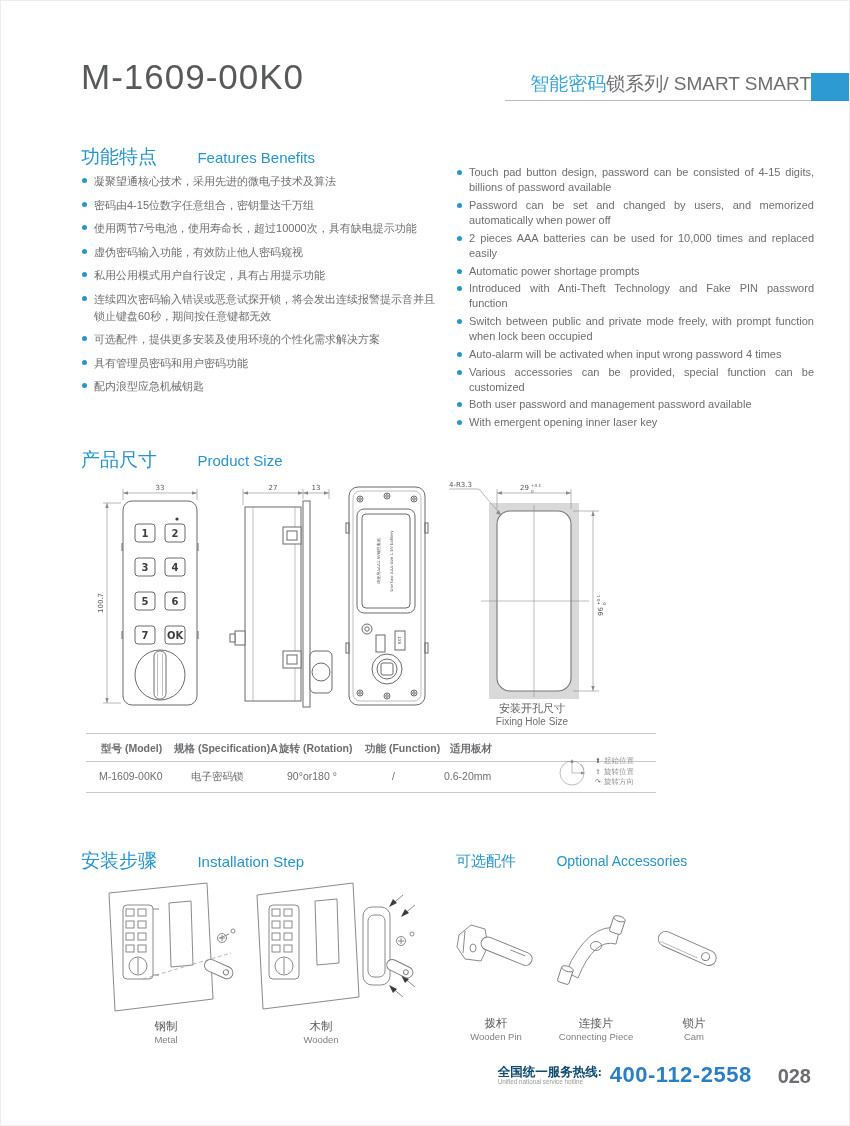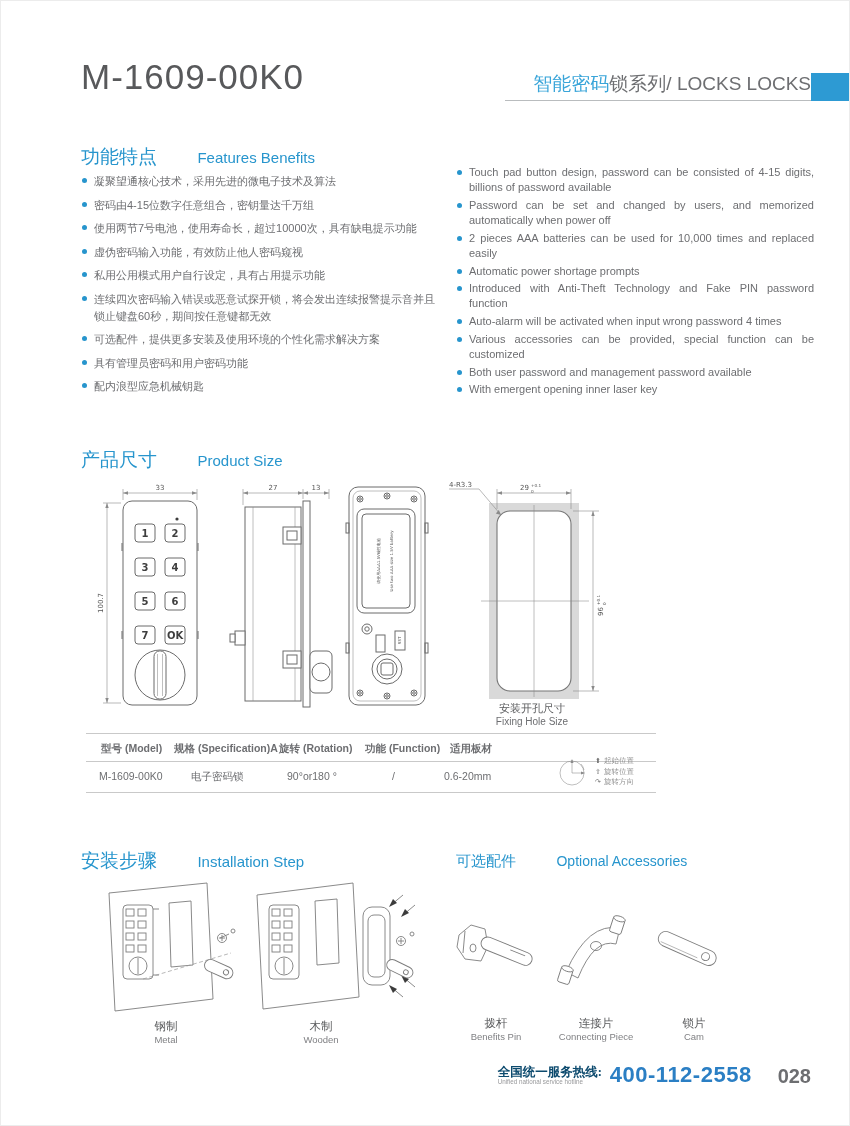--- a/index.html
+++ b/index.html
@@ -77,21 +77,21 @@
   .phone { font-size:22px; font-weight:bold; color:#2b7fc4; margin-left:8px; letter-spacing:0.5px; }
   .pagenum { font-size:20px; font-weight:bold; color:#6d6e71; margin-left:26px; }
 </style>
 </head>
 <body>
 
 <div class="page">
 
   <div class="abs model-title">M-1609-00K0</div>
   <div class="abs series-line">
-    <span class="hl">智能密码</span><span class="rest">锁系列/ LOCKS LOCKS</span>
+    <span class="hl">智能密码</span><span class="rest">锁系列/ SMART SMART</span>
   </div>
   <div class="abs blue-box"></div>
 
   <div class="abs sec-head" style="left:80px;top:143px">
     <span class="zh">功能特点</span>
     <span class="en">Features Benefits</span>
   </div>
 
   <ul class="abs blist zh-list">
     <li>凝聚望通核心技术，采用先进的微电子技术及算法</li>
@@ -104,20 +104,21 @@
     <li>具有管理员密码和用户密码功能</li>
     <li>配内浪型应急机械钥匙</li>
   </ul>
 
   <ul class="abs blist en-list">
     <li>Touch pad button design, password can be consisted of 4-15 digits, billions of password available</li>
     <li>Password can be set and changed by users, and memorized automatically when power off</li>
     <li>2 pieces AAA batteries can be used for 10,000 times and replaced easily</li>
     <li>Automatic power shortage prompts</li>
     <li>Introduced with Anti-Theft Technology and Fake PIN password function</li>
+    <li>Switch between public and private mode freely, with prompt function when lock been occupied</li>
     <li>Auto-alarm will be activated when input wrong password 4 times</li>
     <li>Various accessories can be provided, special function can be customized</li>
     <li>Both user password and management password available</li>
     <li>With emergent opening inner laser key</li>
   </ul>
 
   <div class="abs sec-head" style="left:80px;top:446px">
     <span class="zh">产品尺寸</span>
     <span class="en">Product Size</span>
   </div>
@@ -418,21 +419,21 @@
   <svg class="abs" style="left:655px;top:914px" width="75" height="70" viewBox="0 0 75 70">
     <g transform="translate(6,14) rotate(24)">
       <rect x="0" y="0" width="62" height="15" rx="7.5" class="ilw"></rect>
       <circle cx="51" cy="7.5" r="4" class="il"></circle>
       <line x1="4" y1="12" x2="44" y2="12" class="sthin"></line>
     </g>
   </svg>
 
   <div class="abs cap" style="left:450px;top:1015px;width:90px">
     <div class="zh">拨杆</div>
-    <div class="en">Benefits Pin</div>
+    <div class="en">Wooden Pin</div>
   </div>
   <div class="abs cap" style="left:545px;top:1015px;width:100px">
     <div class="zh">连接片</div>
     <div class="en">Connecting Piece</div>
   </div>
   <div class="abs cap" style="left:648px;top:1015px;width:90px">
     <div class="zh">锁片</div>
     <div class="en">Cam</div>
   </div>
 

